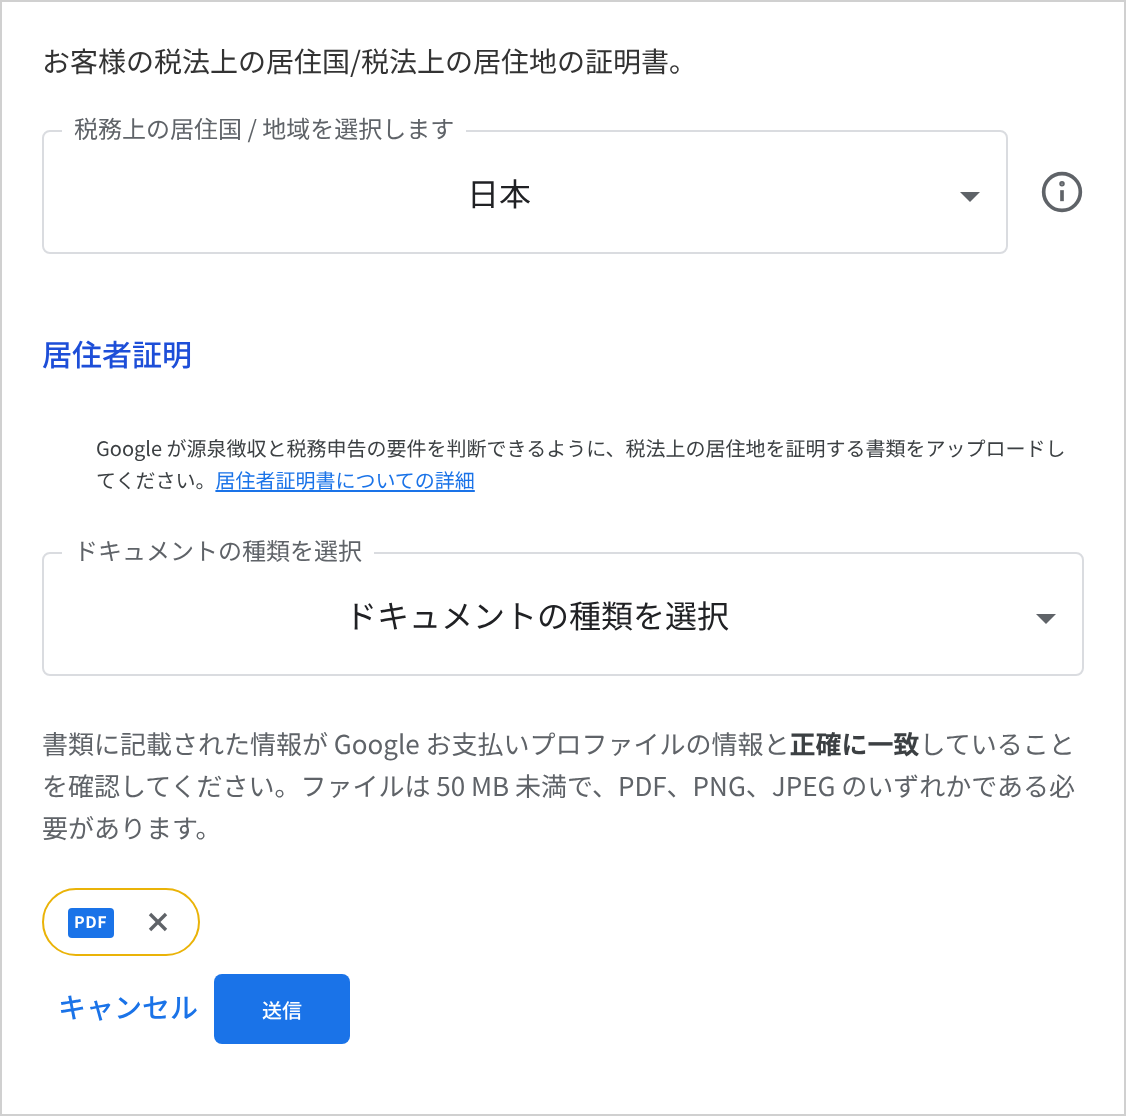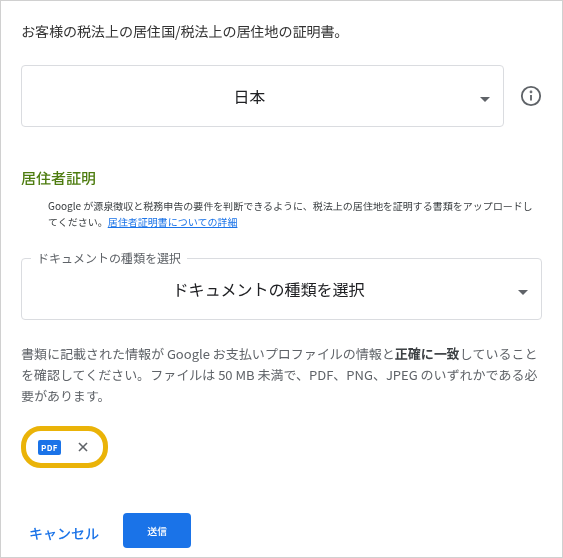--- a/index.html
+++ b/index.html
@@ -64,22 +64,22 @@
     }
     .info-icon {
       color: #5f6368;
       cursor: pointer;
       display: flex;
       align-items: center;
     }
     .section-title {
       font-size: 15px;
       font-weight: 500;
-      color: #4d7c0f;
-      margin-bottom: 10px;
+      color: #1d4ed8;
+      margin-bottom: 28px;
     }
     .description {
       font-size: 10px;
       color: #3c4043;
       line-height: 1.6;
       margin-bottom: 28px;
       margin-left: 27px;
     }
     .link {
       color: #1a73e8;
@@ -94,21 +94,21 @@
       margin-bottom: 20px;
     }
     .bold {
       font-weight: 700;
       color: #3c4043;
     }
     .file-chip {
       display: inline-flex;
       align-items: center;
       gap: 10px;
-      border: 5px solid #eab308;
+      border: 1px solid #eab308;
       border-radius: 20px;
       padding: 8px 12px 8px 12px;
       font-size: 13px;
       color: #3c4043;
     }
     .pdf-badge {
       background: #1a73e8;
       color: #fff;
       font-size: 8px;
       font-weight: 700;
@@ -118,25 +118,25 @@
     }
     .remove-file {
       cursor: pointer;
       display: flex;
       align-items: center;
       color: #5f6368;
       padding-left: 4px;
     }
     .footer {
       position: absolute;
-      bottom: 4px;
+      bottom: 33px;
       left: 20px;
       display: flex;
-      gap: 16px;
-      align-items: flex-start;
+      gap: 0;
+      align-items: center;
     }
     .btn-text {
       background: none;
       border: none;
       color: #1a73e8;
       font-size: 14px;
       font-weight: 500;
       cursor: pointer;
       padding: 10px 8px;
       font-family: inherit;
@@ -155,20 +155,21 @@
   </style>
 </head>
 <body>
 
 
 
 <div class="heading">お客様の税法上の居住国/税法上の居住地の証明書。</div>
 
 <div class="field-row">
   <div class="select-wrap">
+    <div class="floating-label">税務上の居住国 / 地域を選択します</div>
     <div class="select-field">
       <span>日本</span>
     </div>
     <span class="dropdown-arrow">
       <svg width="10" height="5" viewBox="0 0 10 5">
           <path d="M0 0l5 5 5-5z" fill="currentColor"></path>
         </svg>
     </span>
   </div>
   <span class="info-icon">

